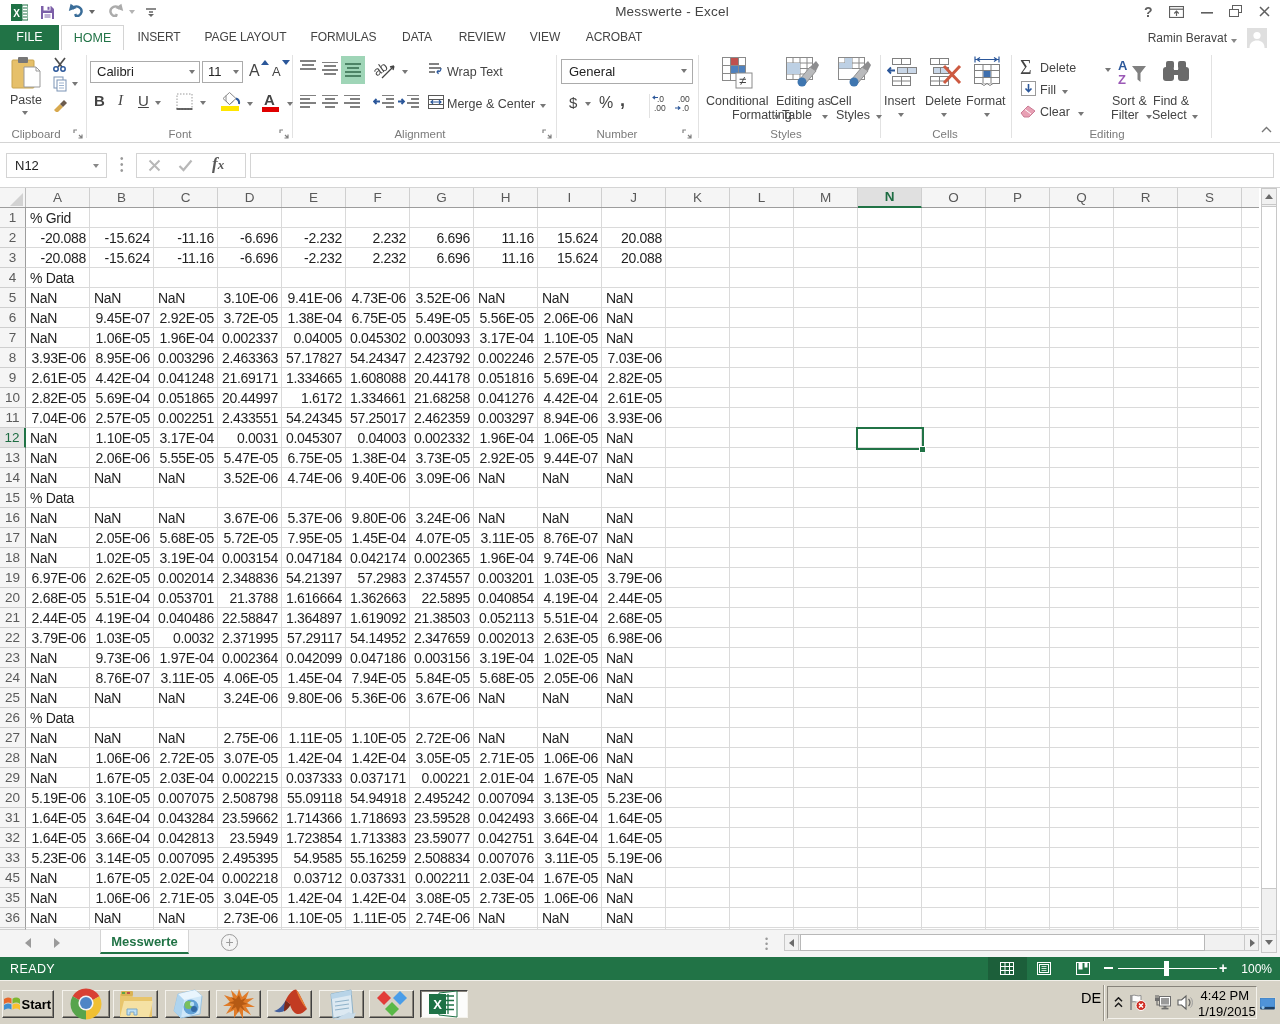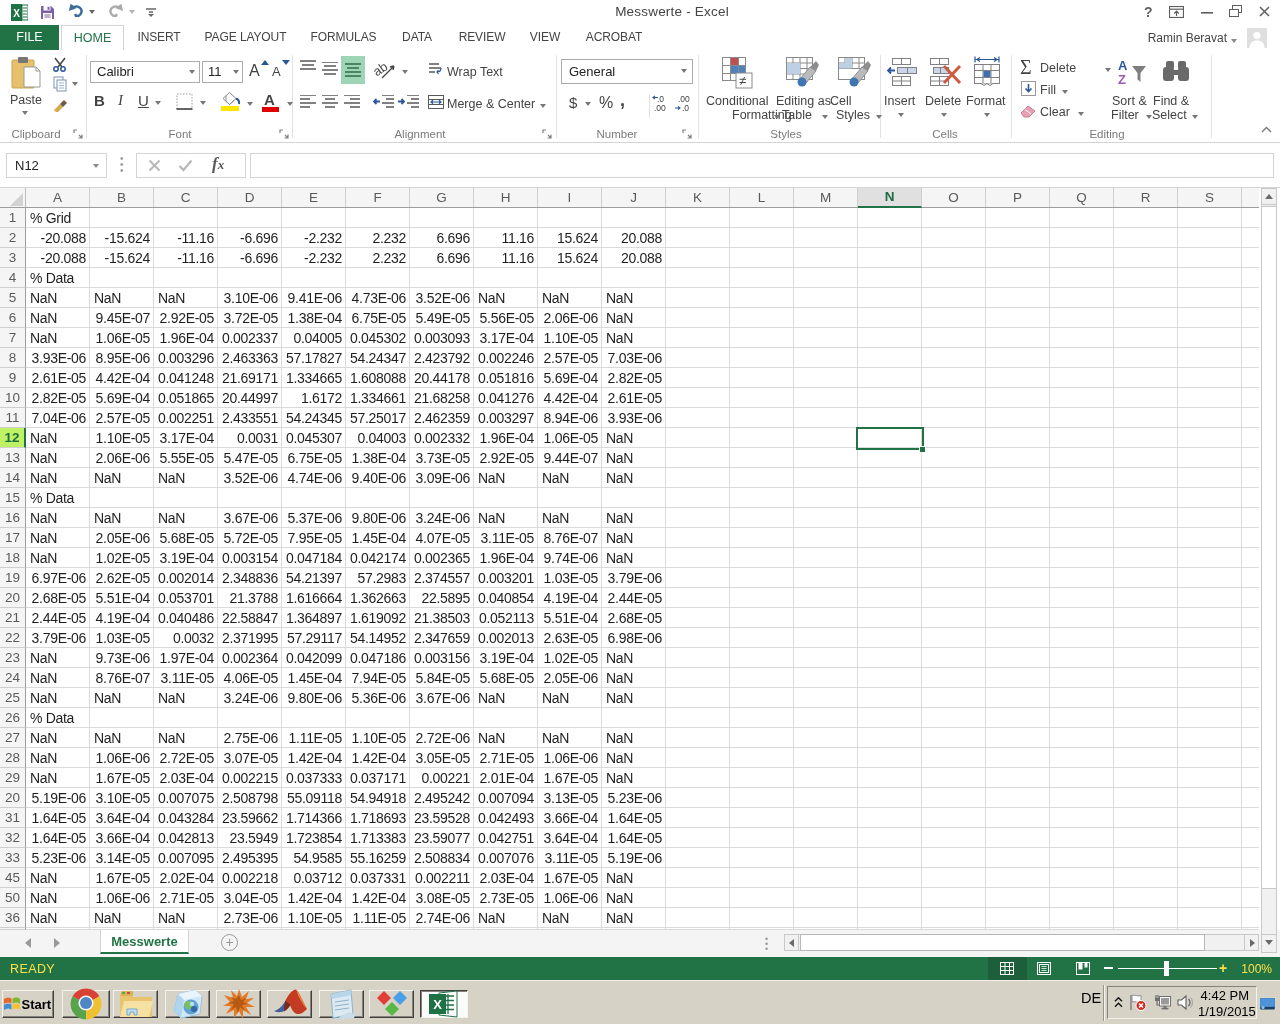--- a/index.html
+++ b/index.html
@@ -28,33 +28,33 @@
 
 #fbar{position:absolute;left:0;top:143px;width:1280px;height:45px;background:#fff;border-bottom:1px solid #d4d4d4}
 #grid{position:absolute;left:0;top:188px;width:1259px;height:742px;background:#fff;overflow:hidden}
 .chrow{position:absolute;left:0;top:0;width:1259px;height:20px;background:#f5f5f5;border-bottom:1px solid #9d9d9d}
 .corner{position:absolute;left:0;top:0;width:26px;height:19px;border-right:1px solid #bcbcbc}
 .ctri{position:absolute;right:2px;bottom:1px;width:0;height:0;border-style:solid;border-width:0 0 13px 13px;border-color:transparent transparent #d2d2d2 transparent}
 .ch{position:absolute;top:0;width:64px;height:19px;border-right:1px solid #cfcfcf;text-align:center;line-height:19px;font-size:13.5px;color:#5a5a5a}
 .ch.sel{background:#e0e0e0;color:#1d6c42;font-weight:bold;border-bottom:2px solid #217346;height:20px;line-height:18px}
 .grow{position:absolute;left:0;width:1259px;height:20px;border-bottom:1px solid #dadada;background:transparent}
 .rh{position:absolute;left:0;top:0;width:26px;height:20px;background:#f5f5f5;border-right:1px solid #9d9d9d;border-bottom:1px solid #cfcfcf;text-align:center;line-height:19px;font-size:13.5px;color:#5a5a5a}
-.rh.sel{background:#bef264;color:#1d6c42;font-weight:bold;border-right:2px solid #217346}
+.rh.sel{background:#e5e5e5;color:#1d6c42;font-weight:normal;border-right:2px solid #217346}
 .cell{position:absolute;top:0;width:64px;height:20px;line-height:20px;font-size:14px;letter-spacing:-0.3px;color:#1f1f1f;white-space:nowrap;overflow:hidden}
 .cell.l{text-align:left;padding-left:4px}
 .cell.r{text-align:right;padding-right:4px}
 #gridlines{position:absolute;left:26px;top:20px;width:1233px;height:722px;background-image:repeating-linear-gradient(to right,transparent 0px,transparent 63px,#dadada 63px,#dadada 64px);pointer-events:none}
 #selbox{position:absolute;left:856px;top:239px;width:68px;height:23px;border:2px solid #217346;background:transparent}
 #selhandle{position:absolute;left:919px;top:258px;width:7px;height:7px;background:#217346;border:1px solid #fff}
 
 #vscroll{position:absolute;left:1261px;top:188px;width:16px;height:765px;background:#f1f1f1;border:1px solid #c8c8c8;z-index:6}
 #tabstrip{position:absolute;left:0;top:930px;width:1280px;height:27px;background:#f4f4f4}
 #sheettab{position:absolute;left:100px;top:0;width:89px;height:24px;background:#fff;border-left:1px solid #d4d4d4;border-right:1px solid #d4d4d4;border-bottom:2px solid #217346;color:#217346;font-weight:bold;font-size:13px;text-align:center;line-height:24px}
 
-#statusbar{position:absolute;left:0;top:957px;width:1280px;height:23px;background:#217346;color:#fde047}
+#statusbar{position:absolute;left:0;top:957px;width:1280px;height:23px;background:#217346;color:#ffffff}
 
 #taskbar{position:absolute;left:0;top:980px;width:1280px;height:44px;background:#d6d2c6;border-top:1px solid #f2f0ea}
 .tbtn{position:absolute;top:9px;height:28px;background:#d6d2c6;border-top:1px solid #f4f2ec;border-left:1px solid #f4f2ec;border-right:1px solid #404040;border-bottom:1px solid #404040;box-shadow:inset -1px -1px 0 #87837a}
 .tbtn.active{background:#fcfcfb;border-top:1px solid #404040;border-left:1px solid #404040;border-right:1px solid #f4f2ec;border-bottom:1px solid #f4f2ec;box-shadow:inset 1px 1px 0 #87837a}
 .ticon{position:absolute;left:50%;top:50%;transform:translate(-50%,-50%)}
 
 </style></head>
 <body>
 <div id="titlebar">
  <svg class="abs" style="left:11px;top:4px" width="17" height="17" viewBox="0 0 17 17">
@@ -814,21 +814,21 @@
 <div class="cell r" style="left:154px">2.02E-04</div>
 <div class="cell r" style="left:218px">0.002218</div>
 <div class="cell r" style="left:282px">0.03712</div>
 <div class="cell r" style="left:346px">0.037331</div>
 <div class="cell r" style="left:410px">0.002211</div>
 <div class="cell r" style="left:474px">2.03E-04</div>
 <div class="cell r" style="left:538px">1.67E-05</div>
 <div class="cell l" style="left:602px">NaN</div>
 </div>
 <div class="grow" style="top:700px">
-<div class="rh">50</div>
+<div class="rh">35</div>
 <div class="cell l" style="left:26px">NaN</div>
 <div class="cell r" style="left:90px">1.06E-06</div>
 <div class="cell r" style="left:154px">2.71E-05</div>
 <div class="cell r" style="left:218px">3.04E-05</div>
 <div class="cell r" style="left:282px">1.42E-04</div>
 <div class="cell r" style="left:346px">1.42E-04</div>
 <div class="cell r" style="left:410px">3.08E-05</div>
 <div class="cell r" style="left:474px">2.73E-05</div>
 <div class="cell r" style="left:538px">1.06E-06</div>
 <div class="cell l" style="left:602px">NaN</div>

